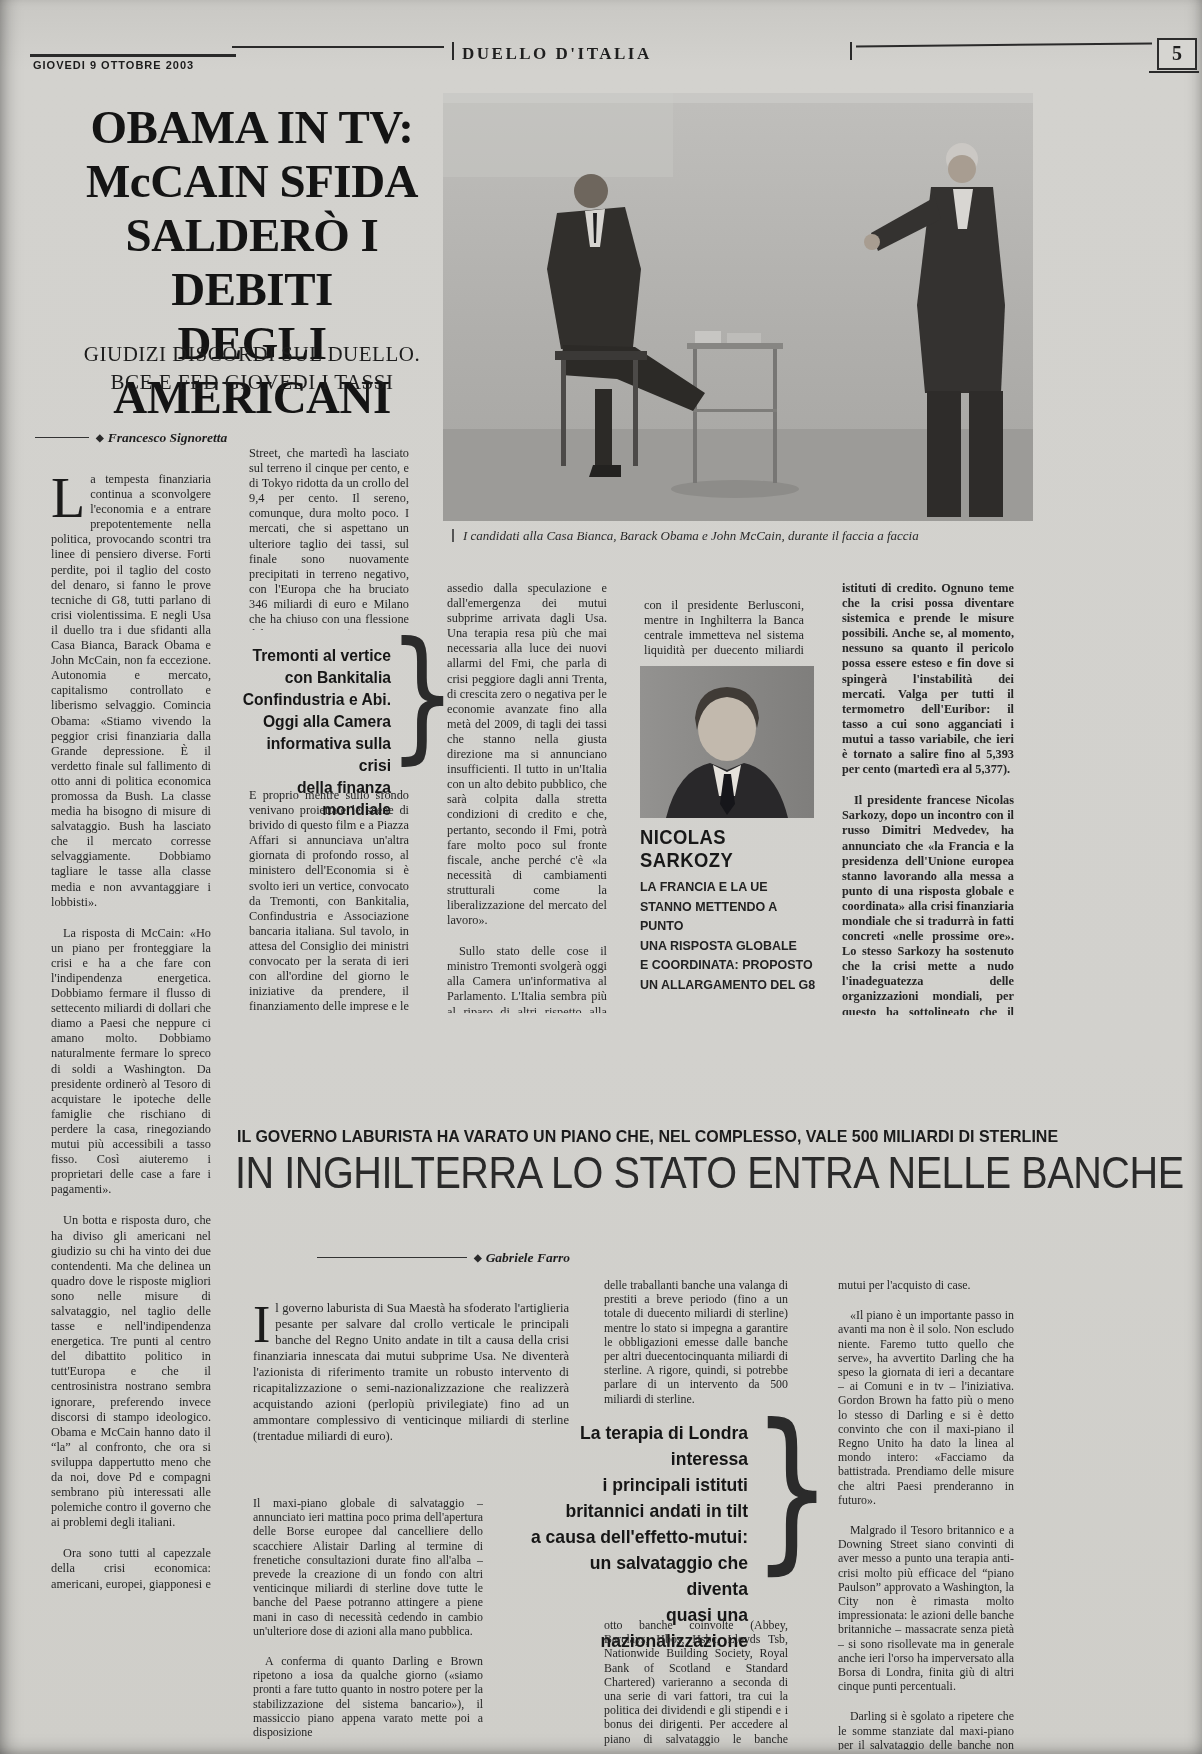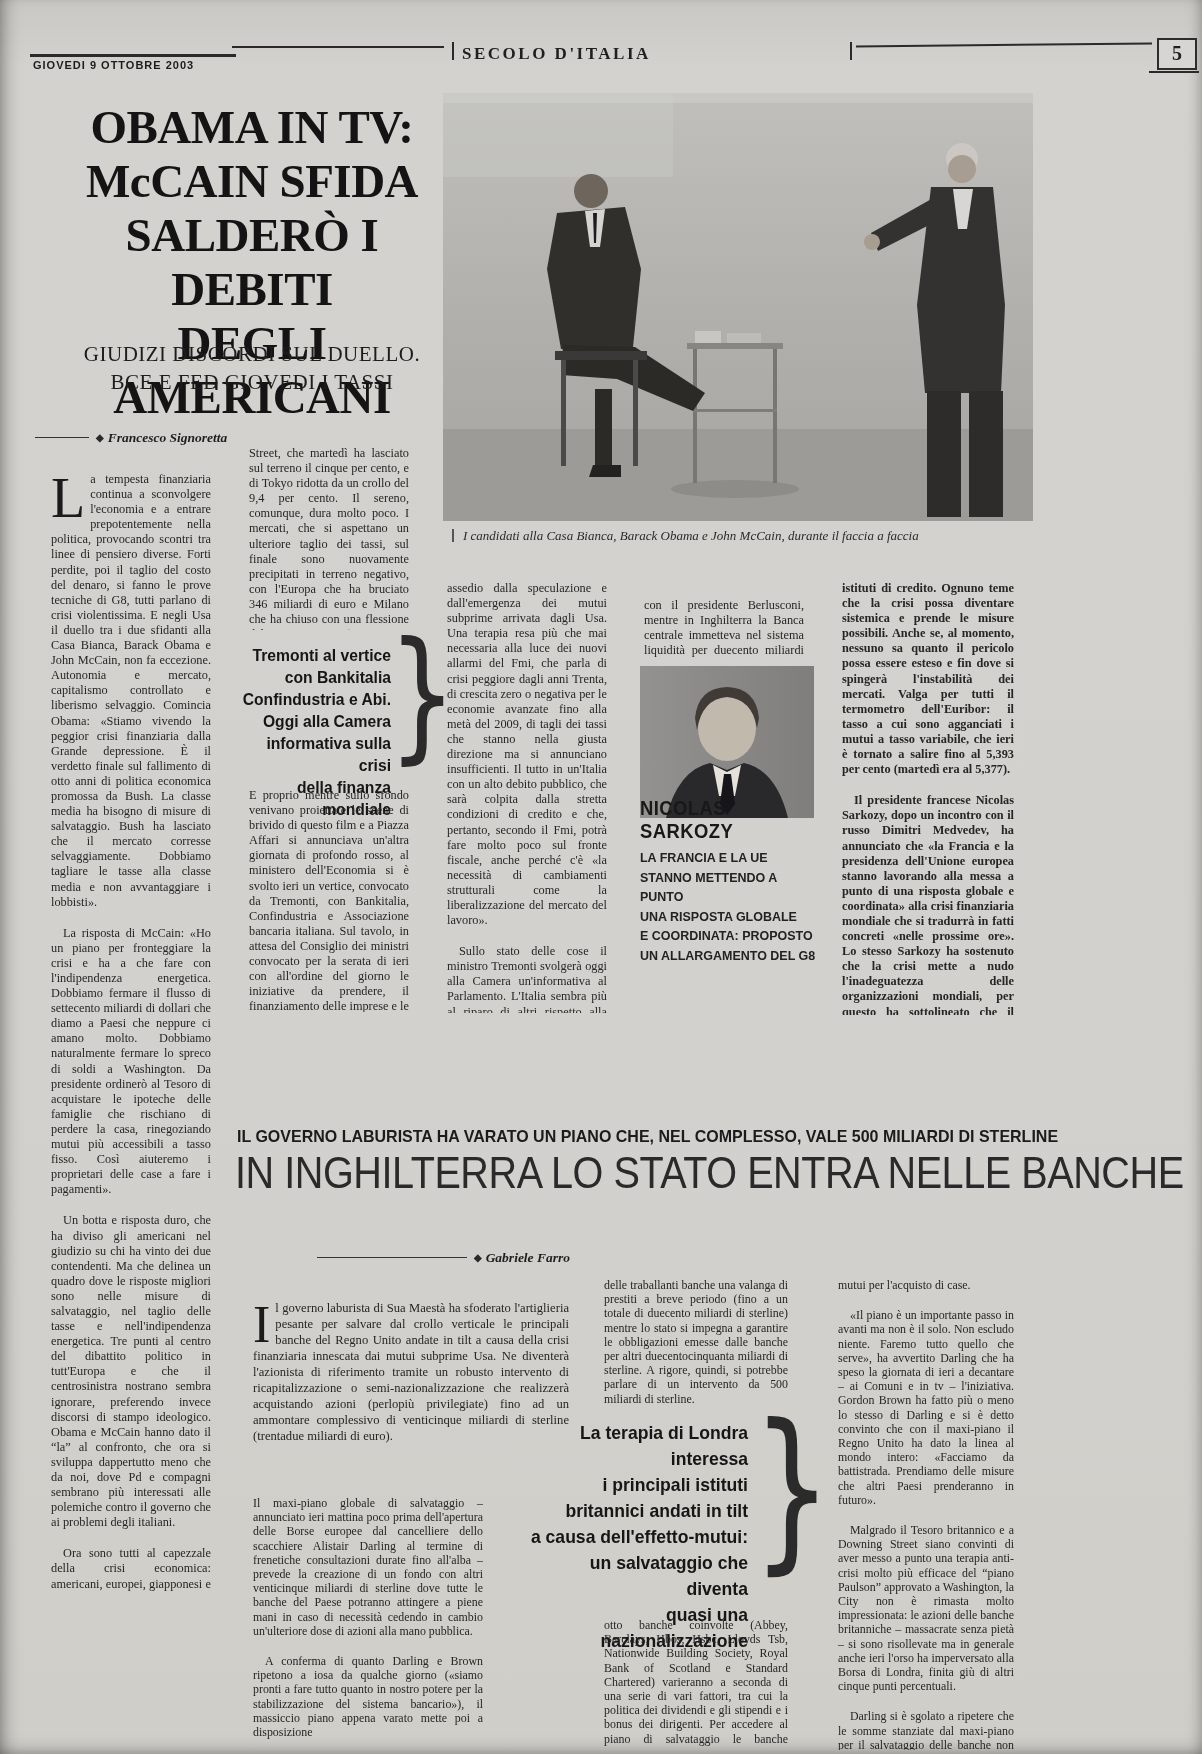--- a/index.html
+++ b/index.html
@@ -46,21 +46,21 @@
 </style>
 </head>
 <body>
 
 <div class="page">
 
   <div class="abs rule" style="left:232px;top:46px;width:212px;height:2px;"></div>
   <div class="abs rule" style="left:30px;top:54px;width:206px;height:3px;"></div>
   <div class="abs mast-date" style="left:33px;top:59px;">GIOVEDI 9 OTTOBRE 2003</div>
   <div class="abs rule" style="left:452px;top:42px;width:2px;height:18px;"></div>
-  <div class="abs mast-title" style="left:462px;top:44px;">SECOLO D'ITALIA</div>
+  <div class="abs mast-title" style="left:462px;top:44px;">DUELLO D'ITALIA</div>
   <div class="abs rule" style="left:850px;top:42px;width:2px;height:18px;"></div>
   <div class="abs rule" style="left:856px;top:44px;width:296px;height:2px;transform:rotate(-0.6deg);"></div>
   <div class="abs pagenum-box" style="left:1157px;top:38px;">5</div>
   <div class="abs rule" style="left:1149px;top:71px;width:50px;height:2px;"></div>
 
   <div class="abs" style="left:58px;top:100px;width:388px;">
     <span class="h1line">OBAMA IN TV:</span>
     <span class="h1line">McCAIN SFIDA</span>
     <span class="h1line">SALDERÒ I DEBITI</span>
     <span class="h1line">DEGLI AMERICANI</span>
@@ -164,21 +164,21 @@
         </linearGradient>
       </defs>
       <rect width="174" height="152" fill="url(#skbg)"></rect>
       <path d="M26 152 Q38 104 70 97 L87 104 L104 97 Q136 104 148 152 Z" fill="#29282a"></path>
       <ellipse cx="87" cy="62" rx="29" ry="33" fill="#c2b9ad"></ellipse>
       <path d="M55 52 Q58 22 87 21 Q116 22 119 52 L117 62 Q112 33 87 31 Q62 33 57 64 Z" fill="#403b36"></path>
       <path d="M73 99 L87 106 L101 99 L95 130 L79 130 Z" fill="#e5e2dc"></path>
       <path d="M84 108 L91 108 L95 138 L87 149 L80 138 Z" fill="#16161a"></path>
     </svg>
   </div>
-  <div class="abs" style="left:640px;top:797px;width:184px;">
+  <div class="abs" style="left:640px;top:826px;width:184px;">
     <div class="sk-name">NICOLAS SARKOZY</div>
     <div style="height:5px;"></div>
     <span class="sk-line">LA FRANCIA E LA UE</span>
     <span class="sk-line">STANNO METTENDO A PUNTO</span>
     <span class="sk-line">UNA RISPOSTA GLOBALE</span>
     <span class="sk-line">E COORDINATA: PROPOSTO</span>
     <span class="sk-line">UN ALLARGAMENTO DEL G8</span>
   </div>
 
   <div class="abs bodytext" style="left:826px;top:565px;width:204px;height:450px;font-weight:bold;">

